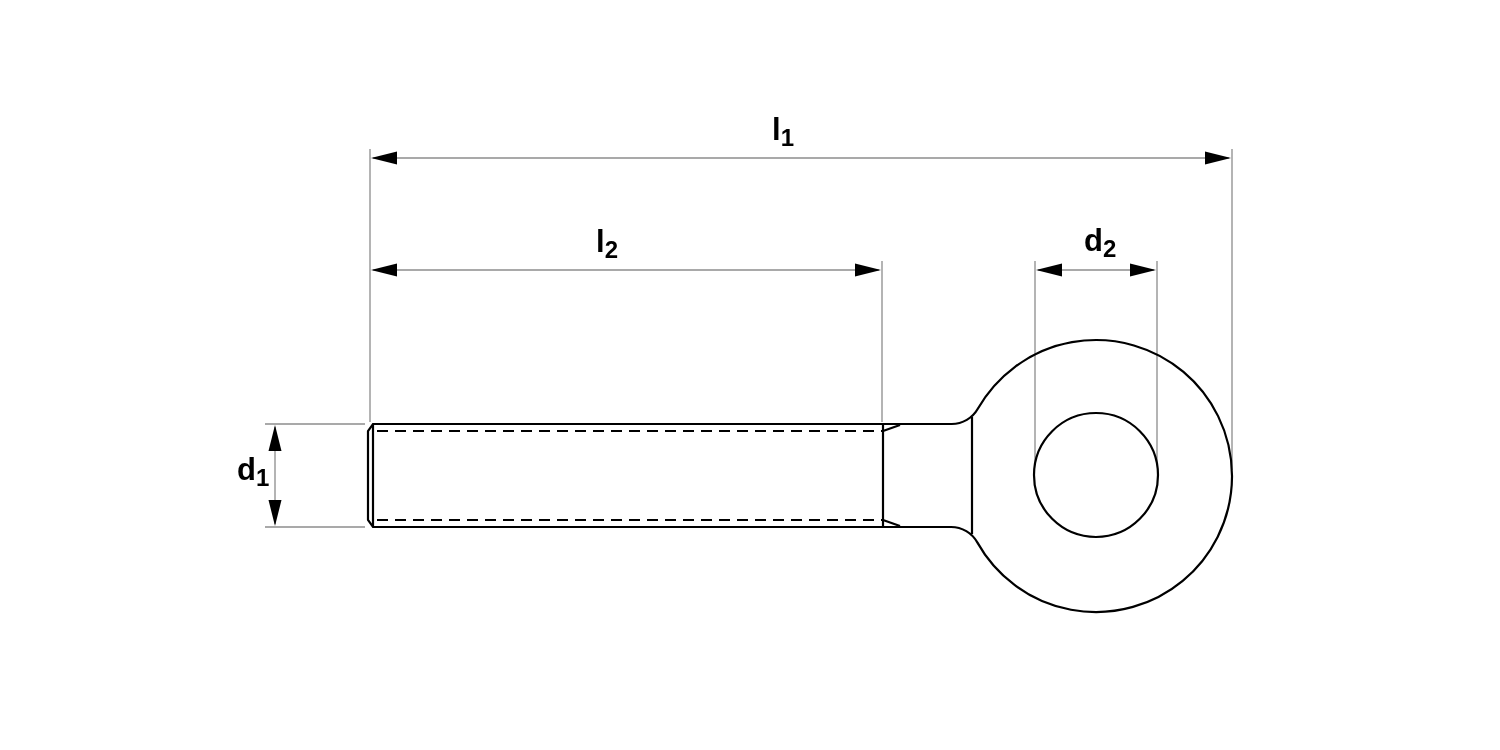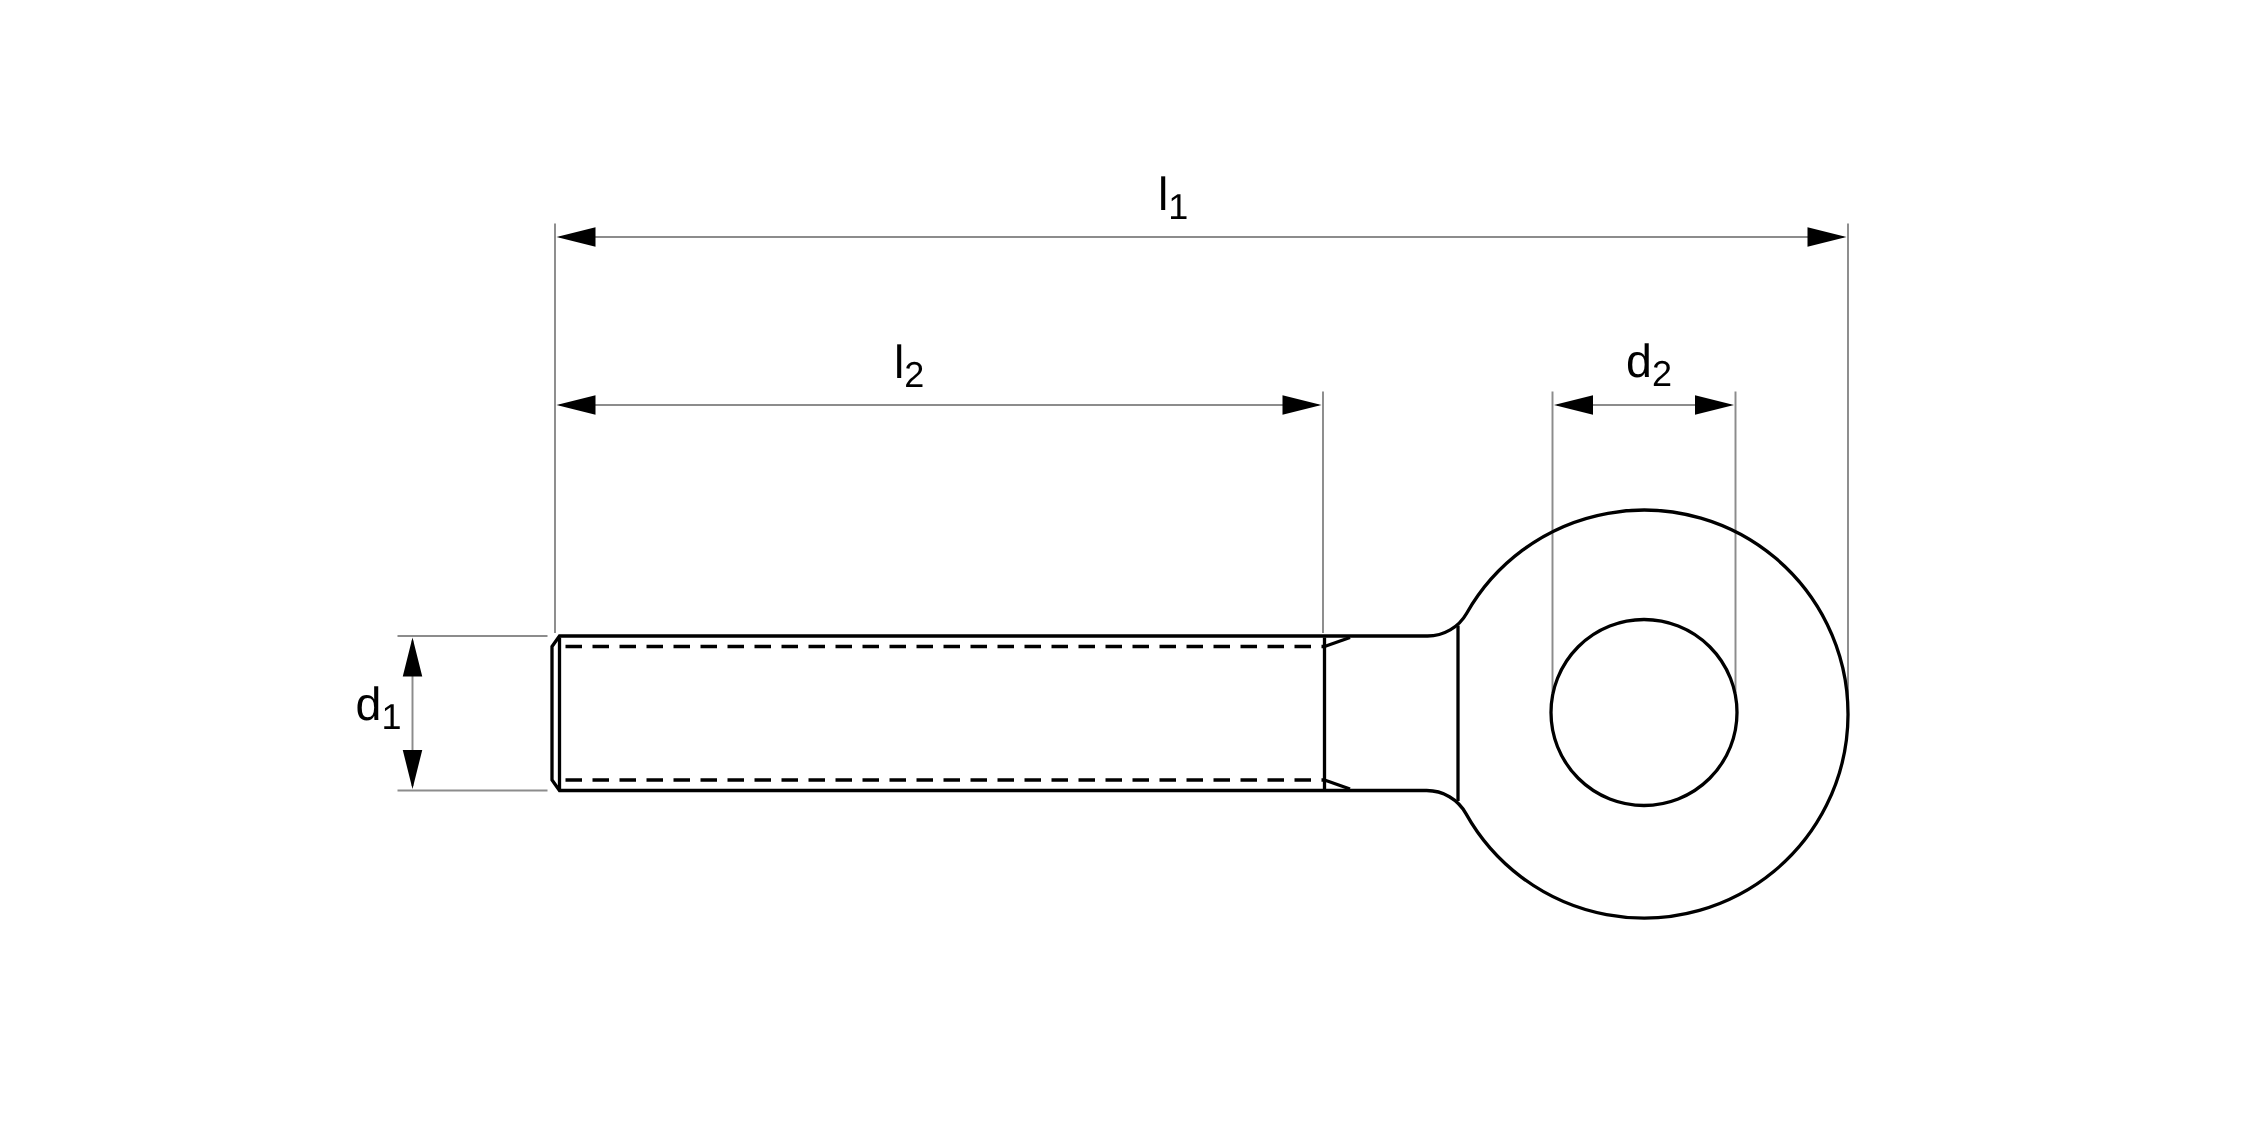--- a/index.html
+++ b/index.html
@@ -8,20 +8,21 @@
     --dimension-lines: #8c8c8c;
     --arrowheads: #000000;
     --text: #000000;
   }
   html, body { margin: 0; padding: 0; background: var(--background); }
   .canvas {
     width: 1296px;
     height: 750px;
     background: var(--background);
     position: relative;
+    font-weight: bold;
   }
   svg { display: block; }
   .obj {
     stroke: var(--outline);
     stroke-width: 2.2;
     fill: none;
     stroke-linejoin: miter;
   }
   .obj-dashed {
     stroke: var(--outline);

